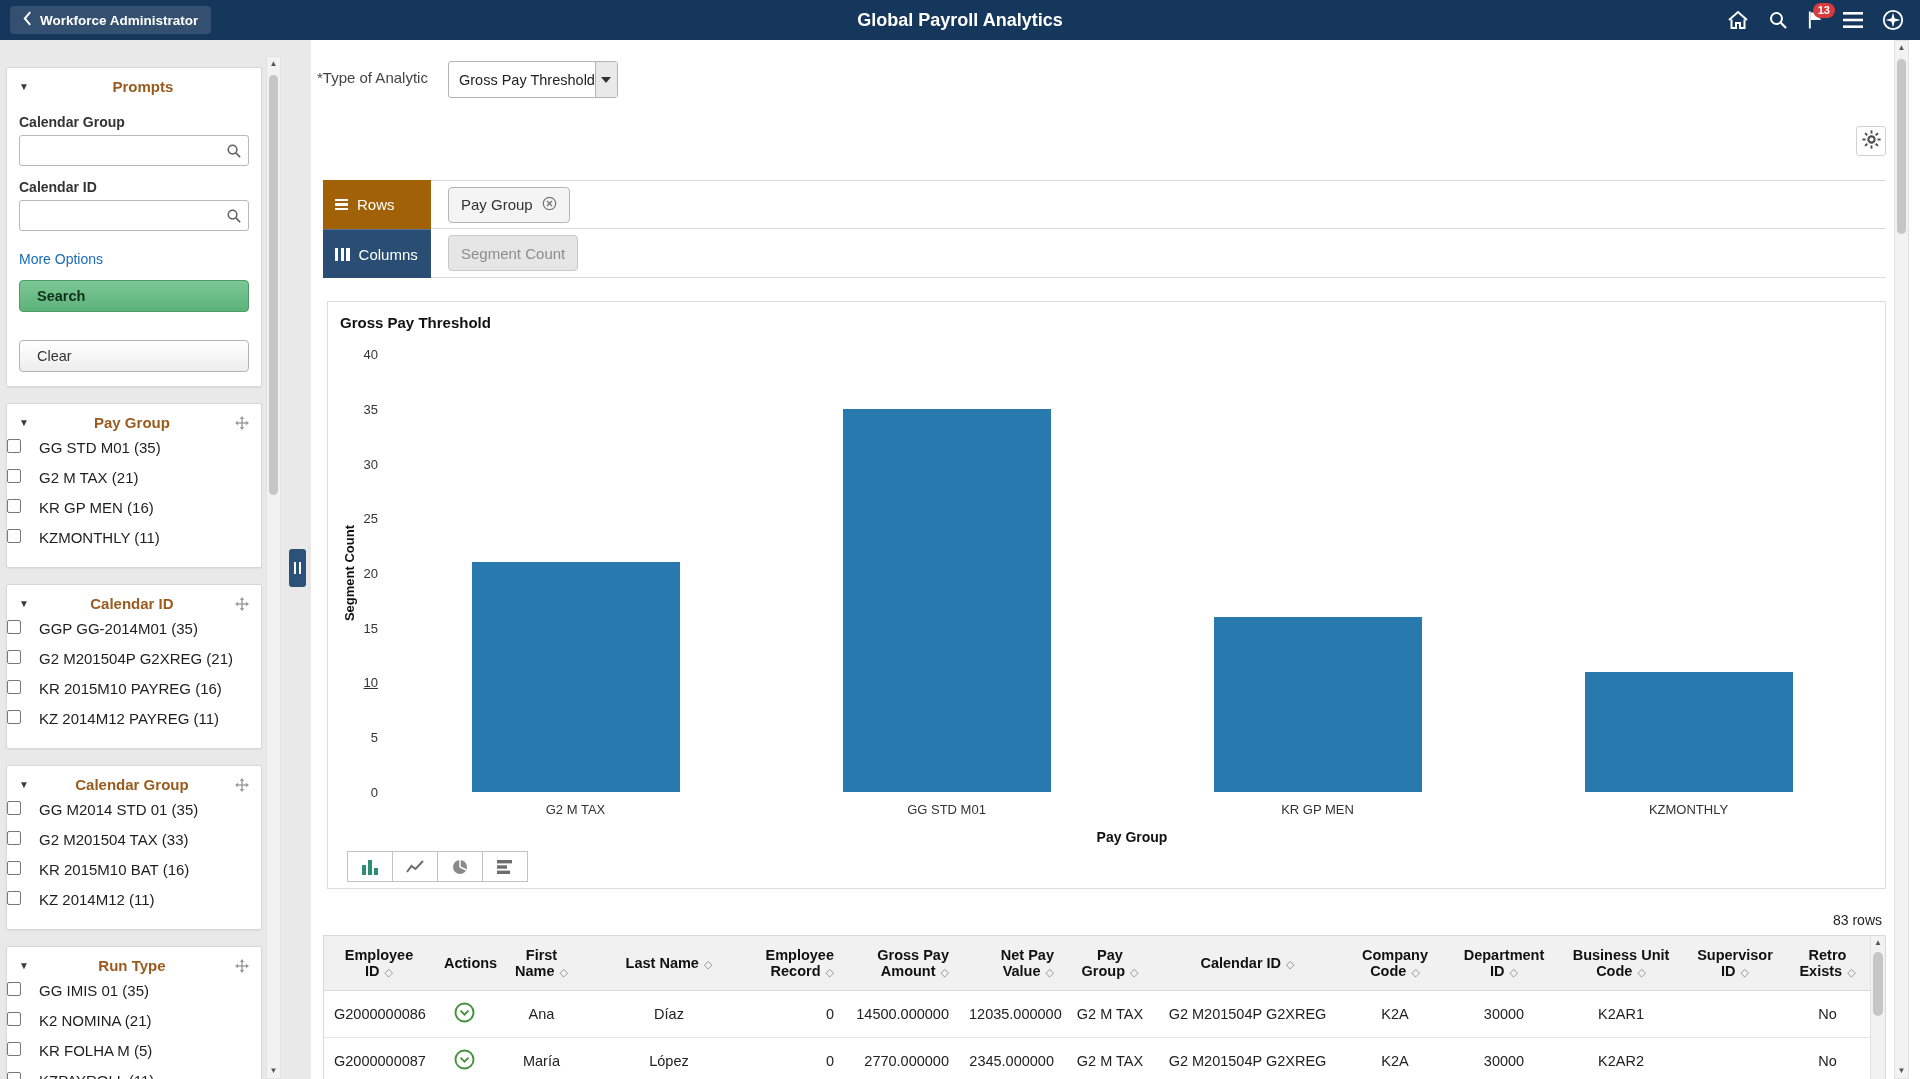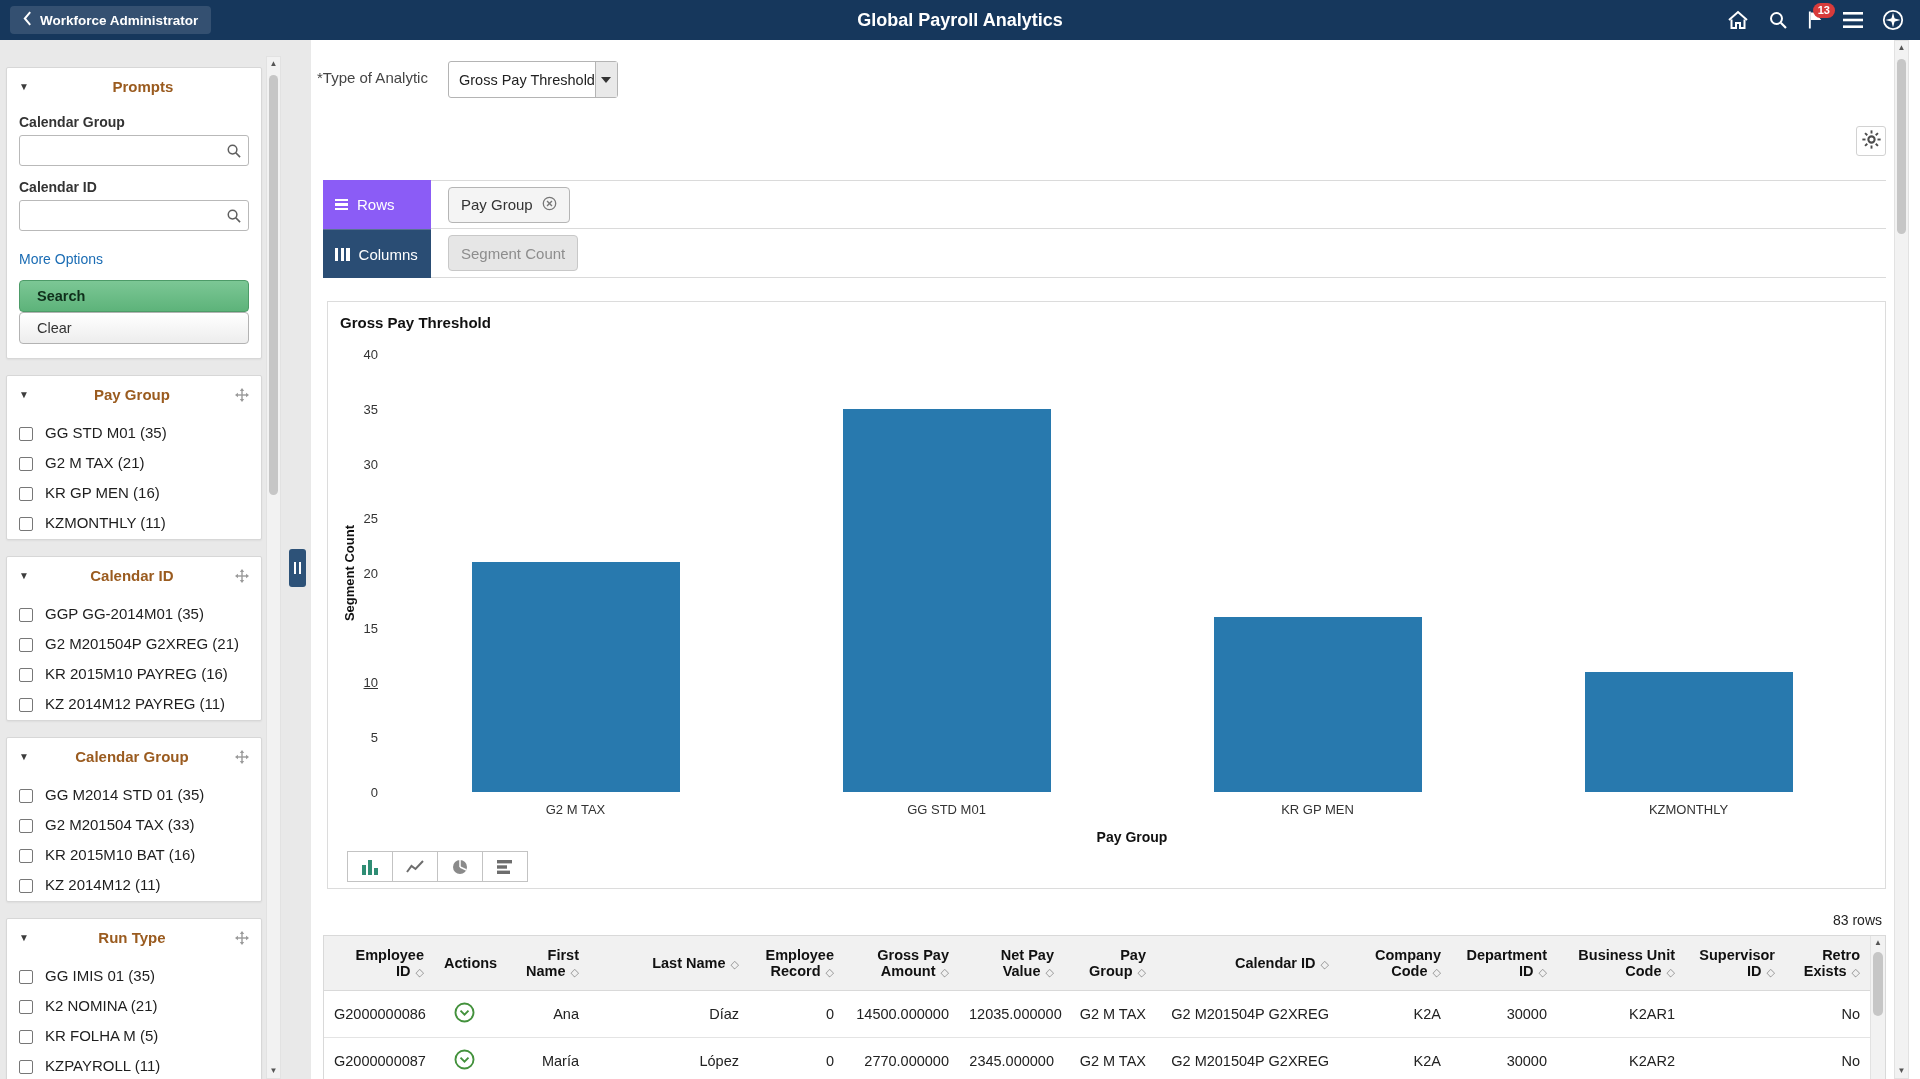--- a/index.html
+++ b/index.html
@@ -28,23 +28,23 @@
   .panel-title { font-weight:bold; font-size:15px; color:#9a5b1f; flex:1;text-align:center; }
   .move-btn { display:flex; cursor:pointer; }
   .prompt-label { font-weight:bold; font-size:14px; color:#333; margin:13px 12px 5px; }
   .search-box { position:relative; margin:0 12px; }
   .search-box input { width:100%; height:31px; border:1px solid #b9b9b9; border-radius:3px; padding:0 30px 0 8px; font-size:14px; }
   .mag { position:absolute; right:8px; top:8px; }
   .more-link { color:#1a6cb4; font-size:14px; margin:20px 12px 0; display:inline-block; cursor:pointer; text-decoration:none; }
   .btn-row { display:flex; justify-content:space-between; padding:13px 12px 14px;flex-direction:column; }
   .btn { height:32px; border-radius:4px; font-size:14.5px; padding:0 17px; display:flex; align-items:center; border:1px solid; cursor:pointer; }
   .btn-search { background:linear-gradient(#7cc795,#5db37a); border-color:#4d9b68; color:#0f2f1b; font-weight:bold; }
-  .btn-clear  { background:linear-gradient(#ffffff,#ededed); border-color:#b3b3b3; color:#333; }
+  .btn-clear  { background:linear-gradient(#ffffff,#ededed); border-color:#b3b3b3; color:#333;margin-top:28px; }
   .facet-body { padding:2px 0 8px; }
-  .facet-item { display:flex; align-items:flex-end; gap:12px; padding:0 12px; height:30px; font-size:15px; color:#1e1e1e; cursor:pointer; }
+  .facet-item { display:flex; align-items:flex-start; gap:18px; padding:0 0; height:30px; font-size:15px; color:#1e1e1e; cursor:pointer; }
   input[type=checkbox] { appearance:none; width:14px; height:14px; border:1px solid #777; border-radius:2px; background:#fff; flex:none; cursor:pointer; }
 
   
   .collapse-handle { position:absolute; left:289px; top:549px; width:17px; height:38px; background:#2d5278;
     border-radius:3px; display:flex; align-items:center; justify-content:center; gap:3px; cursor:pointer; z-index:5; }
   .collapse-handle i { width:2px; height:12px; background:#fff; display:block; }
 
   
   .vscroll { position:absolute; width:15px; background:#f2f2f2; border:1px solid #e2e2e2; z-index:15; }
   .vscroll .arrow { height:14px; text-align:center; font-size:8px; line-height:14px; color:#555; cursor:pointer; }
@@ -66,21 +66,21 @@
     display:flex; align-items:center; justify-content:center; }
   .caret { width:0; height:0; border-left:5px solid transparent; border-right:5px solid transparent; border-top:6px solid #333; }
 
   .gear-btn { position:absolute; left:1545px; top:86px; width:30px; height:30px; border:1px solid #d2d2d2;
     border-radius:3px; background:#fff; display:flex; align-items:center; justify-content:center; cursor:pointer; }
 
   
   .pivot { position:absolute; left:12px; top:140px; width:1563px; height:98px; display:flex; }
   .pivot-tabs { width:108px; flex:none; }
   .ptab { height:49px; display:flex; align-items:center; gap:9px; padding-left:12px; color:#fff; font-size:15px; cursor:pointer; }
-  .ptab.rows { background:#8b5cf6; }
+  .ptab.rows { background:#a16207; }
   .ptab.cols { background:#2a4d74; border-top:1px solid rgba(255,255,255,.22); }
   .icon-rows { display:inline-flex; flex-direction:column; gap:2.5px; }
   .icon-rows i { width:13px; height:2.2px; background:#fff; display:block; }
   .icon-cols { display:inline-flex; gap:2.5px; }
   .icon-cols i { width:3.2px; height:13px; background:#fff; display:block; }
   .pivot-right { flex:1; display:flex; flex-direction:column; }
   .pivot-row { height:49px; border-bottom:1px solid #dadada; display:flex; align-items:center; padding-left:17px; background:#fff; }
   .pivot-row:first-child { border-top:1px solid #dadada; }
   .pill { display:inline-flex; align-items:center; gap:9px; height:36px; padding:0 12px; border:1px solid #b5b5b5;
     border-radius:4px; background:#f4f4f4; font-size:15px; color:#333; cursor:pointer; }
@@ -105,21 +105,21 @@
   .cbtn:first-child { margin-left:0; }
 
   .rows-count { position:absolute; top:872px; left:12px; width:1563px; text-align:right; font-size:14px; color:#222; padding-right:4px; }
 
   
   .table-wrap { position:absolute; left:12px; top:895px; width:1563px; bottom:0; border:1px solid #d9d9d9; border-bottom:none; overflow:hidden; }
   table { border-collapse:collapse; table-layout:fixed; width:1546px; }
   thead th { background:#f1f1f1; font-size:14.5px; font-weight:bold; color:#111; height:54px;
     padding:6px 10px; vertical-align:middle; border-bottom:1px solid #d9d9d9; cursor:pointer; }
   tbody td { font-size:14.5px; color:#222; height:47px; padding:6px 10px; vertical-align:middle; border-bottom:1px solid #e4e4e4; background:#fff; }
-  .al { text-align:right; } .ac { text-align:center; } .ar { text-align:right; }
+  .al { text-align:center; } .ac { text-align:center; } .ar { text-align:right; }
   .sort { color:#8a8a8a; font-size:11px; margin-left:5px; font-weight:normal; }
   .act { display:inline-flex; cursor:pointer; }
   .sb-table { right:0; top:0; bottom:0; position:absolute; width:15px; background:#f2f2f2; border-left:1px solid #e2e2e2; }
   .sb-table .thumb { top:16px; height:64px; }
 </style>
 </head>
 <body>
 
 <div class="top-bar">
   <div class="back-btn">

